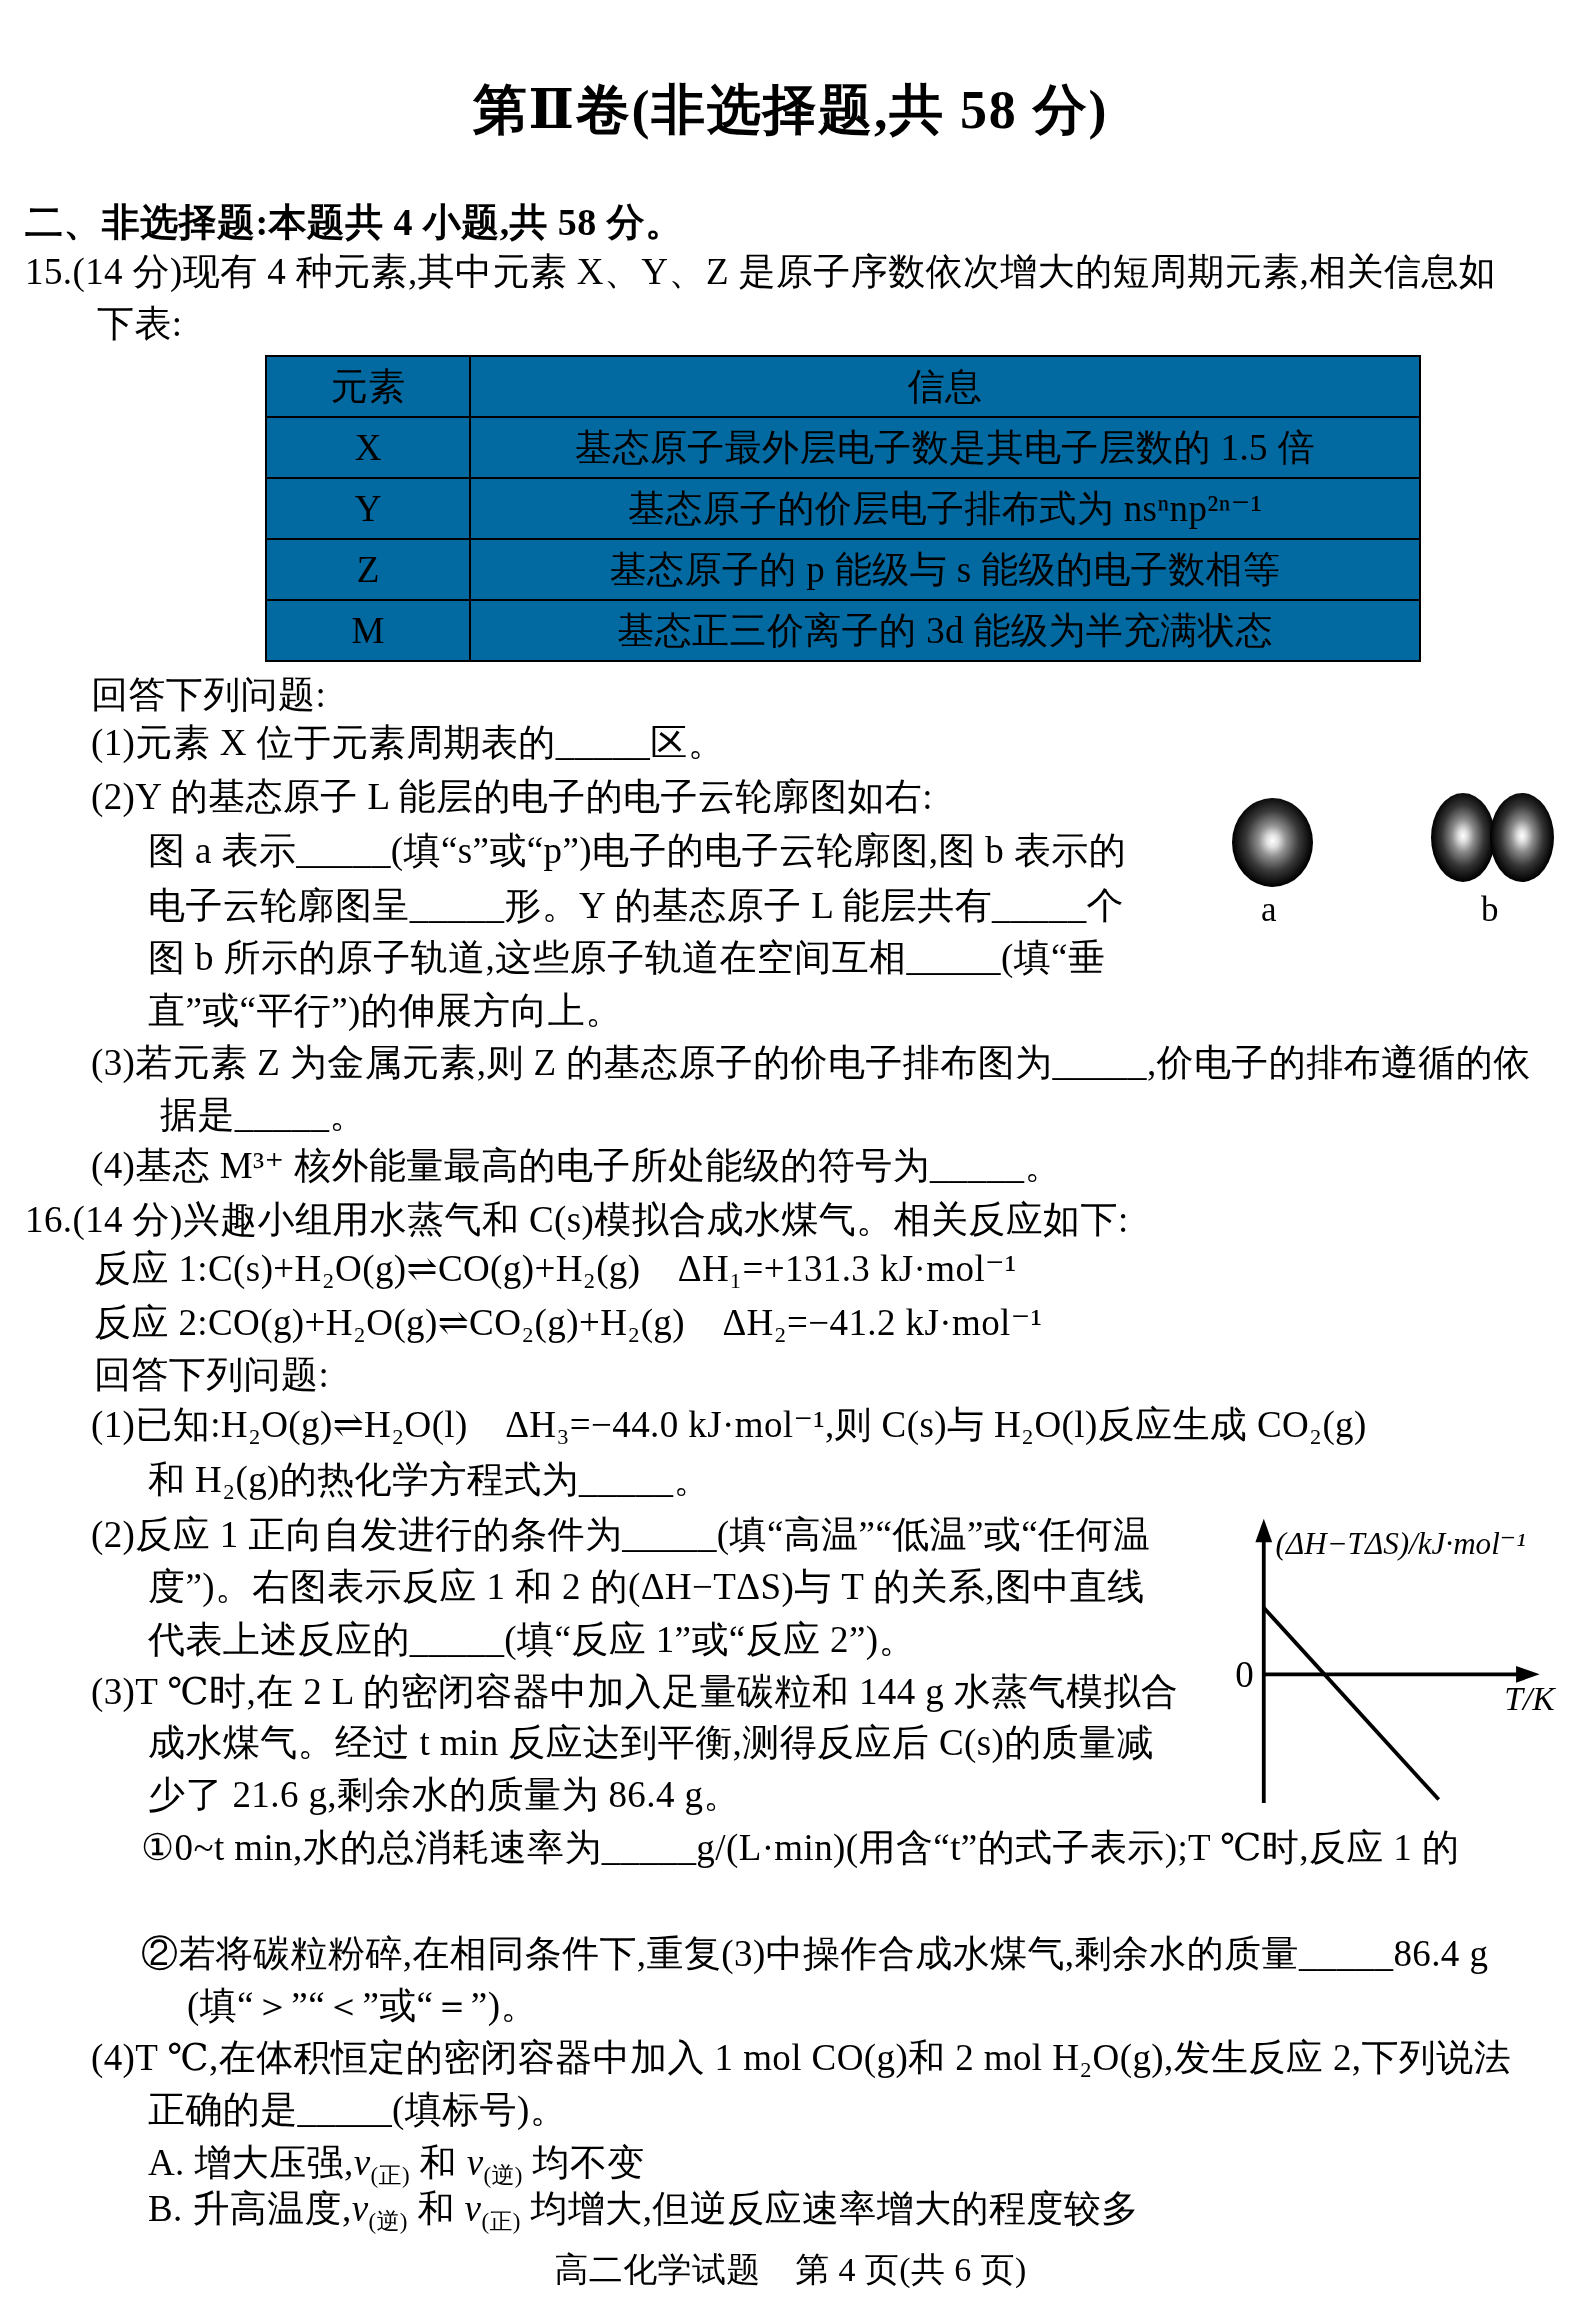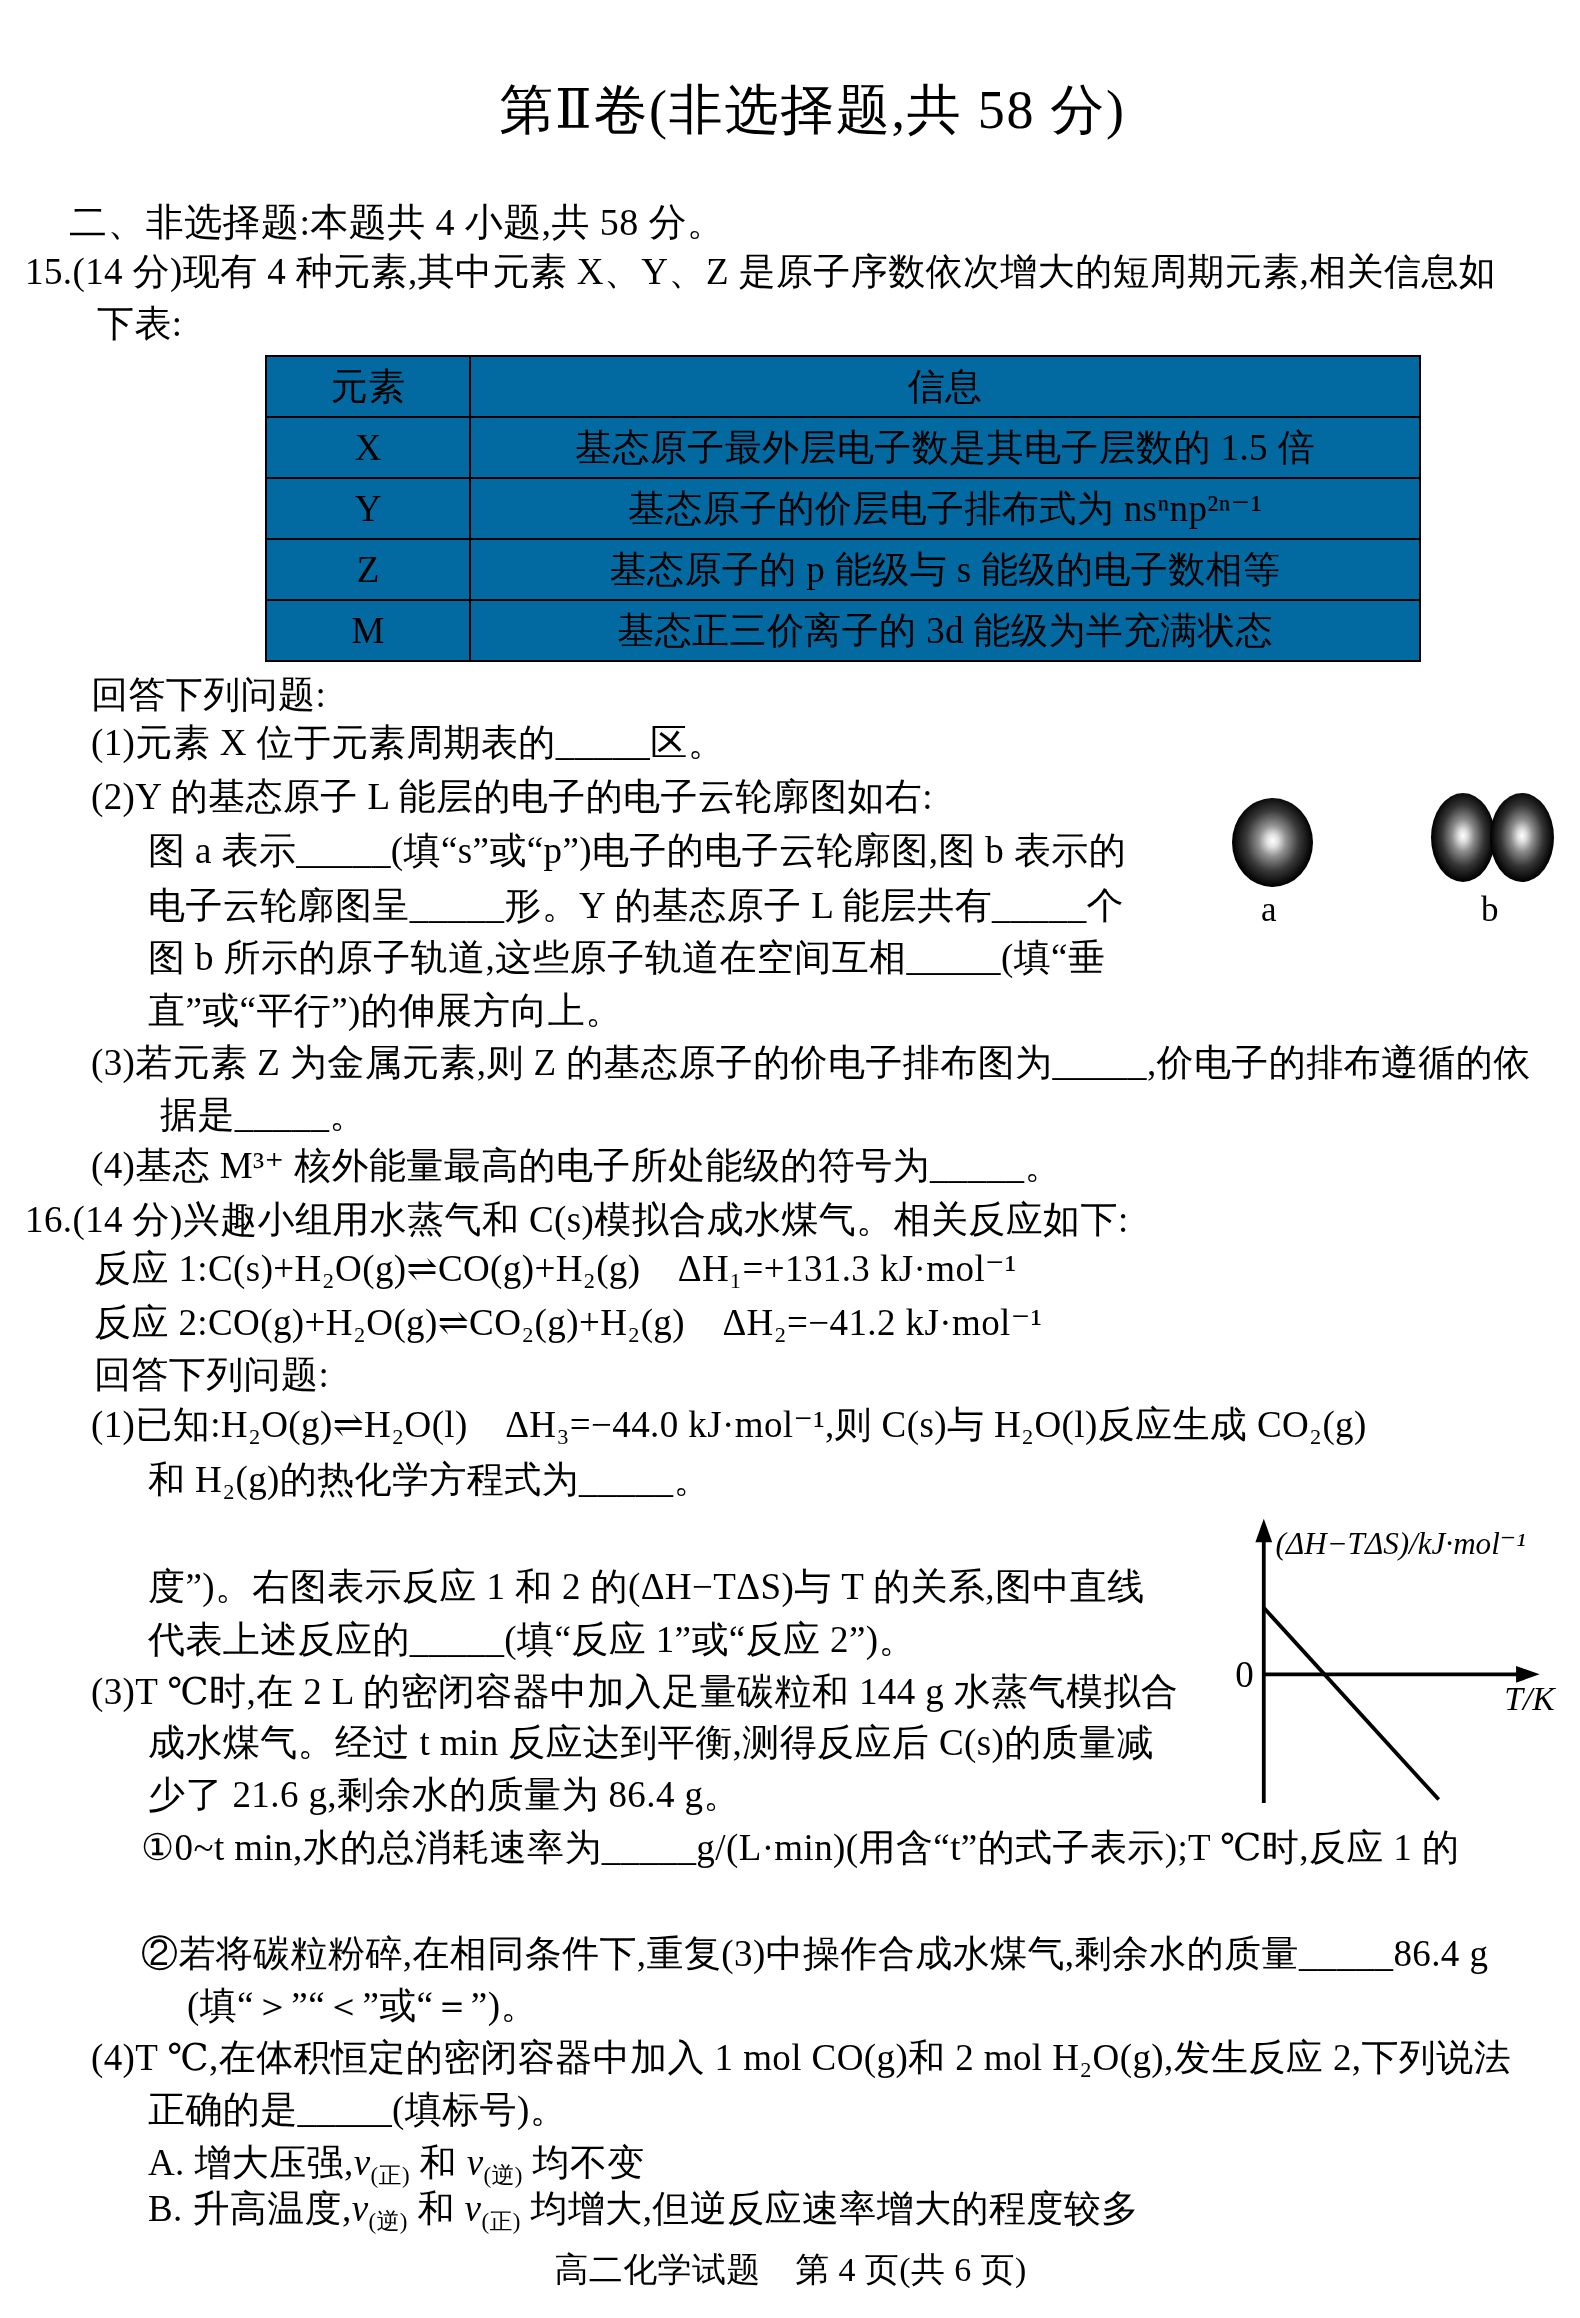--- a/index.html
+++ b/index.html
@@ -2,21 +2,21 @@
 <html style="font-size:13.5px"><head>
 <meta charset="utf-8">
 <style>
   html,body { margin:0; padding:0; background:#e8e8e8; }
   .page {
     position:relative; width:1581px; height:2319px; margin:0 auto;
     background:#ffffff; overflow:hidden; color:#000;
     font-family:"Liberation Serif","DejaVu Serif",serif;
   }
   .ln { position:absolute; font-size:37px; line-height:1.25; white-space:nowrap; letter-spacing:0.4px; }
-  .b  { font-weight:normal;margin-left:44px; }
+  .b  { font-weight:bold; }
   .ctr { left:0; right:0; text-align:center; white-space:normal; }
   sub { font-size:62%; }
   i { font-style:italic; }
 
   table.info-table { position:absolute; left:265px; top:355px; border-collapse:collapse; table-layout:fixed; background:#0369a1; border:2.5px solid #000; }
   table.info-table th, table.info-table td {
     border:2.1px solid #000; height:59px; text-align:center; vertical-align:middle;
     font-size:37px; font-weight:normal; padding:0 6.7px; letter-spacing:0.4px;
   }
   .col-el { width:189px; }
@@ -93,20 +93,21 @@
   </div>
   <div class="fig-label" style="left:1261px; top:890px;">a</div>
   <div class="fig-label" style="left:1481px; top:890px;">b</div>
 
   <div class="ln" style="left:25px;  top:1197px;">16.(14 分)兴趣小组用水蒸气和 C(s)模拟合成水煤气。相关反应如下:</div>
   <div class="ln" style="left:94px; top:1246px;">反应 1:C(s)+H₂O(g)⇌CO(g)+H₂(g)　ΔH₁=+131.3 kJ·mol⁻¹</div>
   <div class="ln" style="left:94px; top:1300px;">反应 2:CO(g)+H₂O(g)⇌CO₂(g)+H₂(g)　ΔH₂=−41.2 kJ·mol⁻¹</div>
   <div class="ln" style="left:94px; top:1352px;">回答下列问题:</div>
   <div class="ln" style="left:91px; top:1402px;">(1)已知:H₂O(g)⇌H₂O(l)　ΔH₃=−44.0 kJ·mol⁻¹,则 C(s)与 H₂O(l)反应生成 CO₂(g)</div>
   <div class="ln" style="left:148px; top:1457px;">和 H₂(g)的热化学方程式为_____。</div>
+  <div class="ln" style="left:91px; top:1512px;">(2)反应 1 正向自发进行的条件为_____(填“高温”“低温”或“任何温</div>
   <div class="ln" style="left:148px; top:1564px;">度”)。右图表示反应 1 和 2 的(ΔH−TΔS)与 T 的关系,图中直线</div>
   <div class="ln" style="left:148px; top:1617px;">代表上述反应的_____(填“反应 1”或“反应 2”)。</div>
   <div class="ln" style="left:91px; top:1669px;">(3)T ℃时,在 2 L 的密闭容器中加入足量碳粒和 144 g 水蒸气模拟合</div>
   <div class="ln" style="left:148px; top:1720px;">成水煤气。经过 t min 反应达到平衡,测得反应后 C(s)的质量减</div>
   <div class="ln" style="left:148px; top:1772px;">少了 21.6 g,剩余水的质量为 86.4 g。</div>
   <div class="ln" style="left:141px; top:1825px;">①0~t min,水的总消耗速率为_____g/(L·min)(用含“t”的式子表示);T ℃时,反应 1 的</div>
   <div class="ln" style="left:141px; top:1931px;">②若将碳粒粉碎,在相同条件下,重复(3)中操作合成水煤气,剩余水的质量_____86.4 g</div>
   <div class="ln" style="left:187px; top:1983px;">(填“＞”“＜”或“＝”)。</div>
   <div class="ln" style="left:91px; top:2035px;">(4)T ℃,在体积恒定的密闭容器中加入 1 mol CO(g)和 2 mol H₂O(g),发生反应 2,下列说法</div>
   <div class="ln" style="left:148px; top:2087px;">正确的是_____(填标号)。</div>

